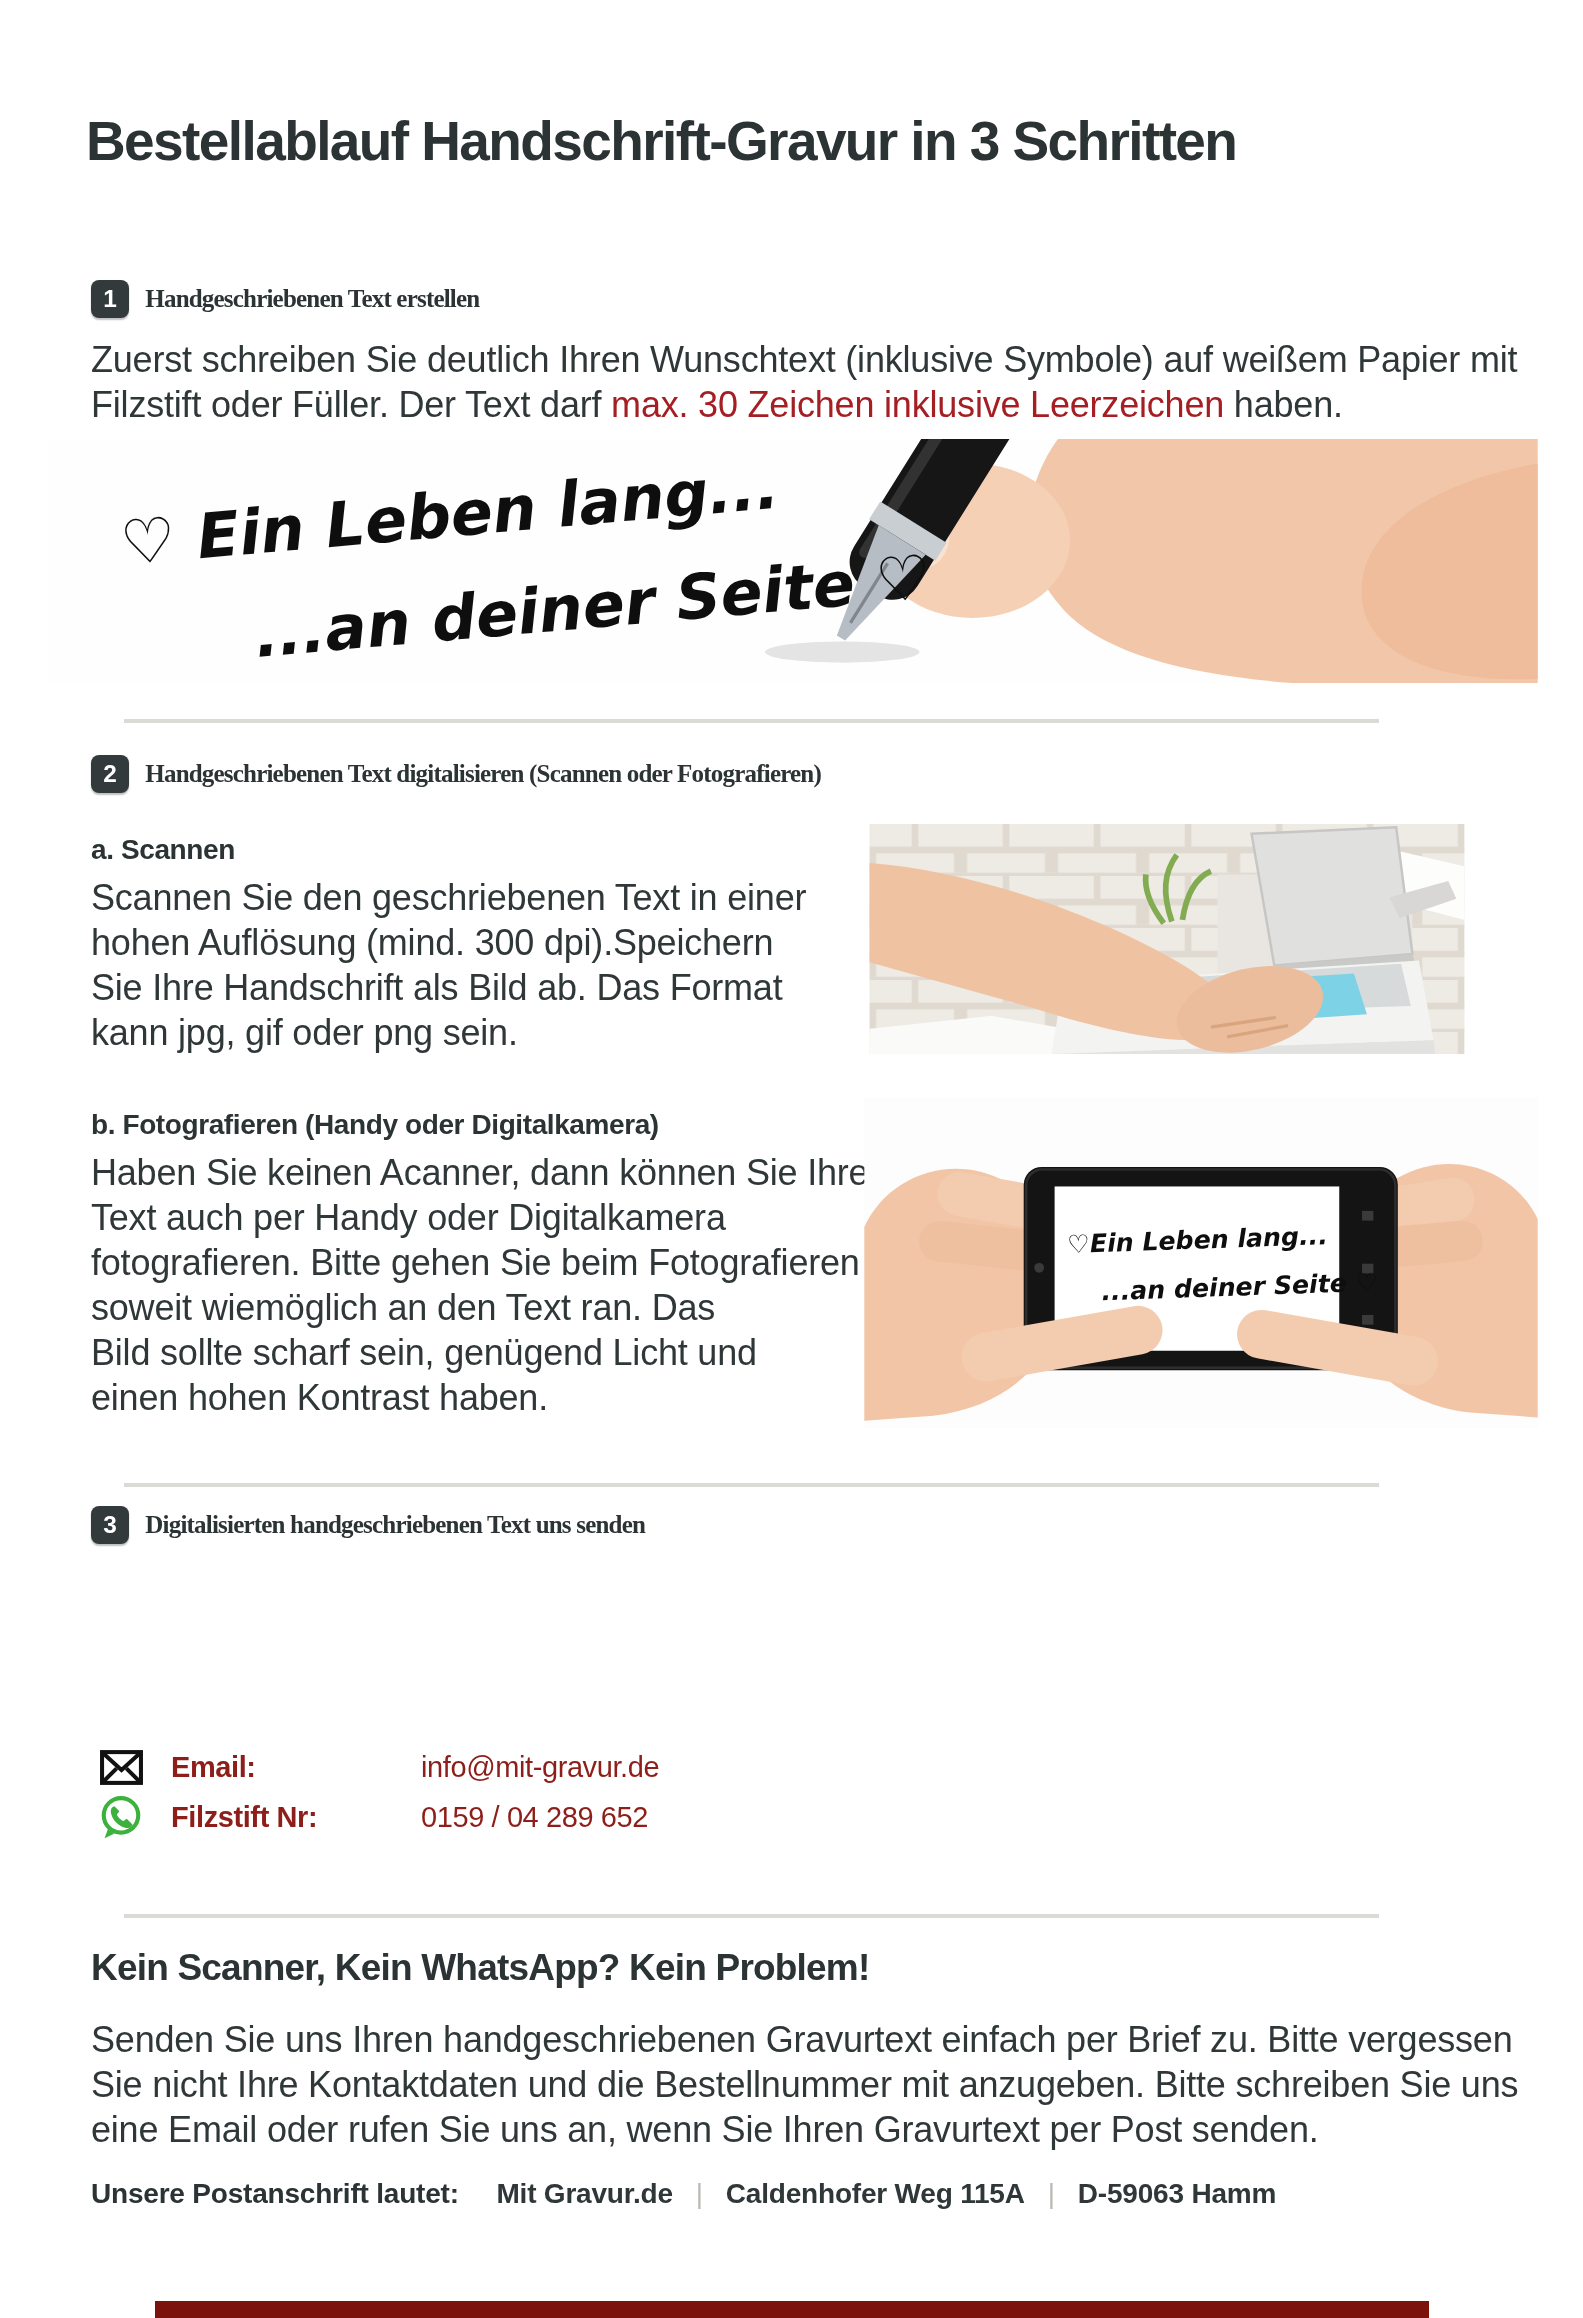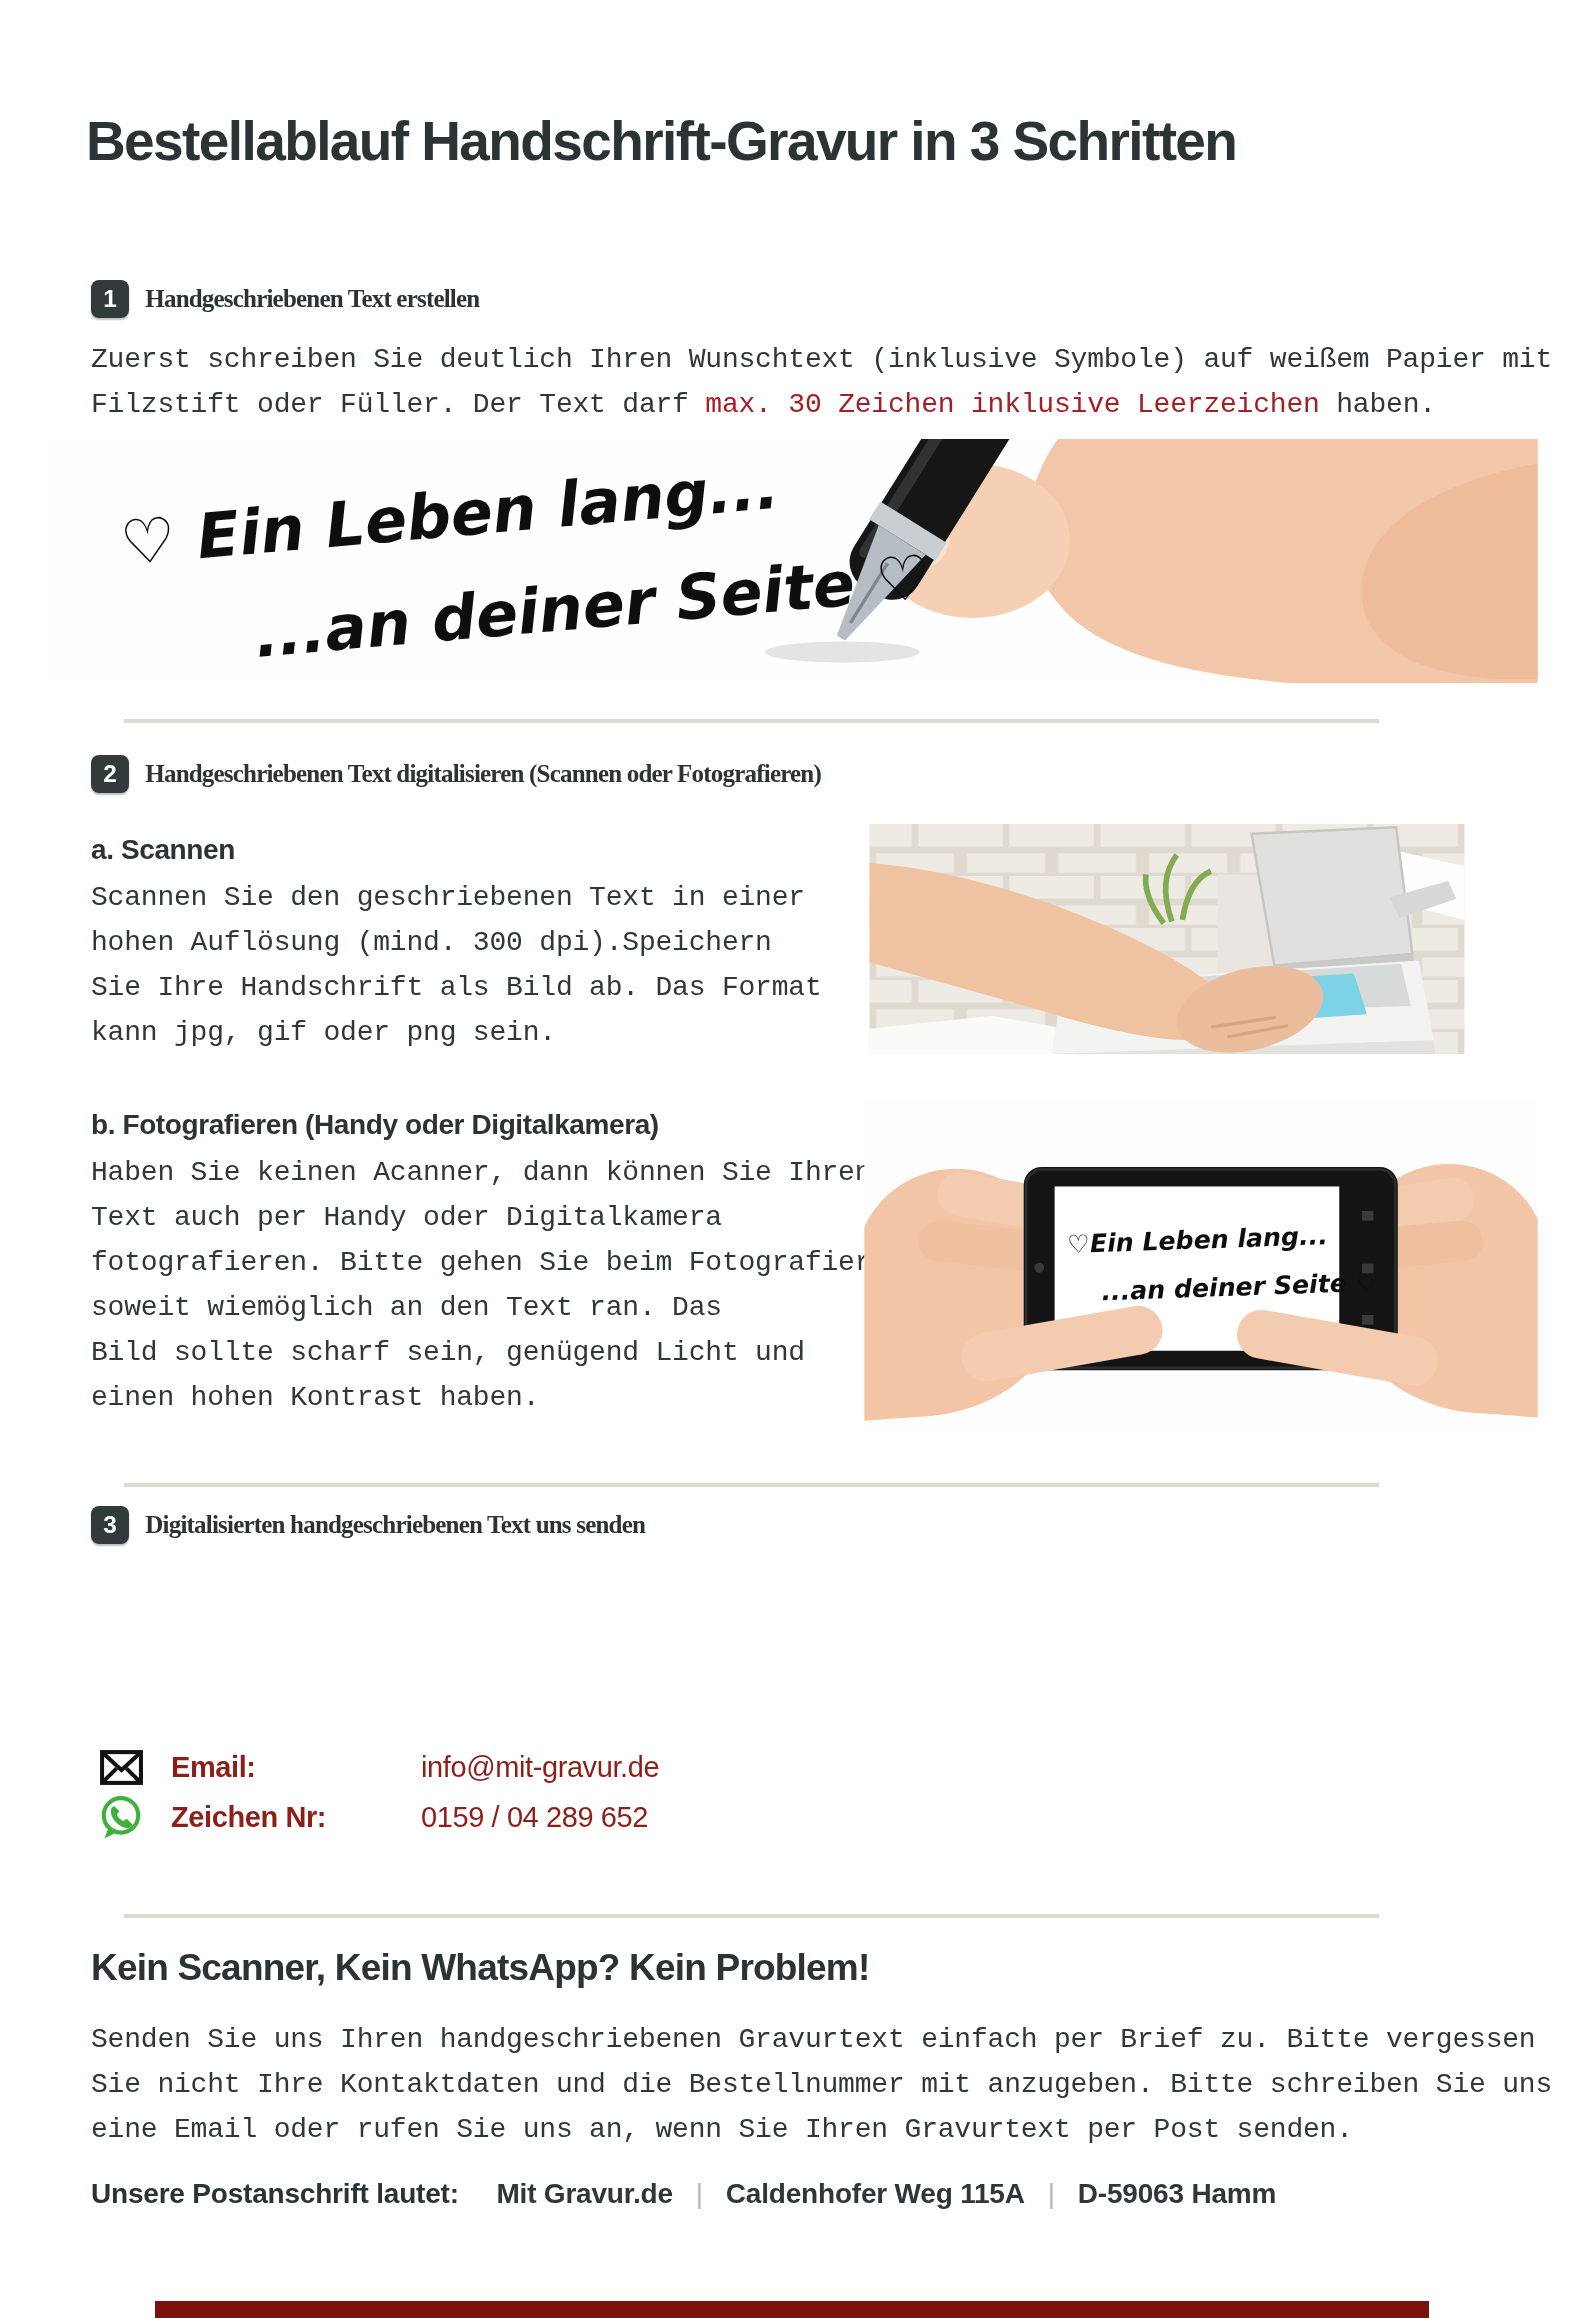--- a/index.html
+++ b/index.html
@@ -38,26 +38,25 @@
   }
   .step-heading{
     font-size:25px;
     font-weight:800;
     letter-spacing:-0.8px;
     color:#2b3335;
     white-space:nowrap;
     font-family:Liberation Serif, serif;
   }
   .body-line{
-    font-size:28px;
+    font-size:36px;
     line-height:45px;
     letter-spacing:-0.2px;
     color:#2f3739;
     white-space:nowrap;
-    font-family:Liberation Mono, monospace;
   }
   .sub-title{
     font-size:28px;
     font-weight:800;
     letter-spacing:-0.4px;
     color:#2b3335;
     line-height:36px;
     margin-bottom:7.3px;
     white-space:nowrap;
   }
@@ -241,21 +240,21 @@
       <div class="contact-value">info@mit-gravur.de</div>
     </div>
     <div class="contact-row">
       <div class="contact-icon">
         <svg width="46" height="46" viewBox="0 0 56 56">
           <circle cx="28" cy="26" r="21" fill="none" stroke="#3cb23c" stroke-width="5"></circle>
           <path d="M12,43 L8,54 L20,48 Z" fill="#3cb23c"></path>
           <path d="M20,15 c-4,1 -5,5 -4,9 c2,8 9,15 17,17 c4,1 8,0 9,-4 l-7,-7 l-4,3 c-3,-1 -7,-5 -8,-8 l3,-4 z" fill="#3cb23c"></path>
         </svg>
       </div>
-      <div class="contact-label">Zeichen Nr:</div>
+      <div class="contact-label">Filzstift Nr:</div>
       <div class="contact-value">0159 / 04 289 652</div>
     </div>
   </div>
 
   <div class="abs divider" style="left:124px; top:1914px; width:1255px;"></div>
 
   <div class="abs footer-heading" style="left:91px; top:1947px;">Kein Scanner, Kein WhatsApp? Kein Problem!</div>
   <div class="abs" style="left:91px; top:2017px; width:1384px;">
     <div class="body-line">Senden Sie uns Ihren handgeschriebenen Gravurtext einfach per Brief zu. Bitte vergessen</div>
     <div class="body-line">Sie nicht Ihre Kontaktdaten und die Bestellnummer mit anzugeben. Bitte schreiben Sie uns</div>

